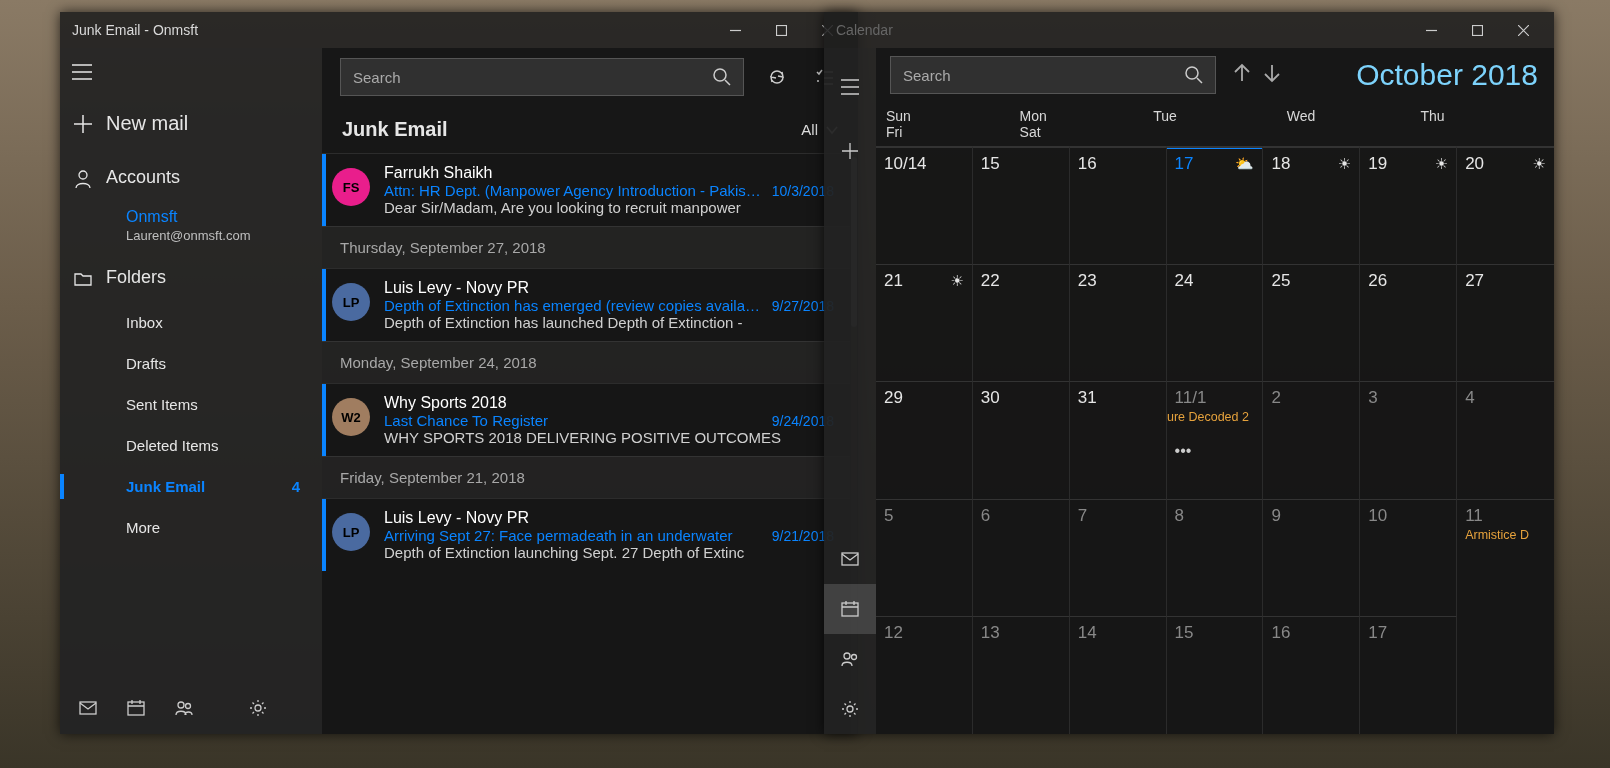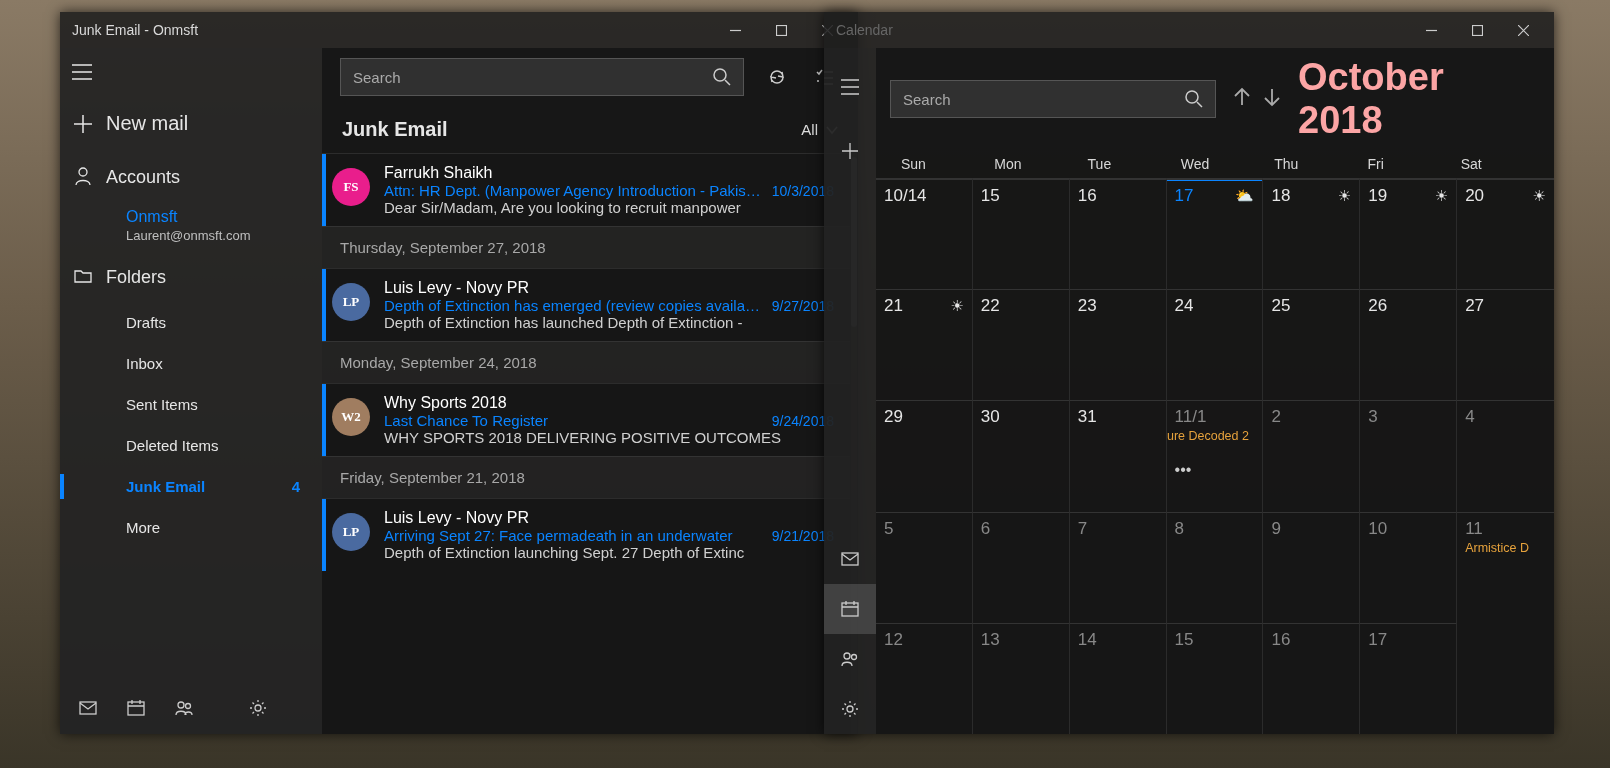--- a/index.html
+++ b/index.html
@@ -18,21 +18,21 @@
 .titlebar svg { width: 11px; height: 11px; stroke: #ccc; stroke-width: 1.2; fill: none; }
 
 .body { flex: 1; display: flex; min-height: 0; }
 
 
 .mail-sidebar { width: 262px; background: rgba(40,40,40,0.55); display: flex; flex-direction: column; padding-top: 2px; }
 .hamburger { padding: 14px 12px 16px 12px; }
 .hamburger svg { width: 20px; height: 16px; stroke: #e6e6e6; stroke-width: 1.5; }
 .new-mail { display: flex; align-items: center; gap: 14px; padding: 12px 14px 18px 14px; font-size: 20px; font-weight: 400; }
 .new-mail svg { width: 18px; height: 18px; stroke: #e6e6e6; stroke-width: 1.5; fill: none; }
-.side-heading { display: flex; align-items: flex-start; gap: 14px; padding: 14px 14px; font-size: 18px; font-weight: 400; }
+.side-heading { display: flex; align-items: flex-end; gap: 14px; padding: 14px 14px; font-size: 18px; font-weight: 400; }
 .side-heading svg { width: 18px; height: 18px; stroke: #e6e6e6; stroke-width: 1.3; fill: none; }
 .account-block { padding: 6px 14px 10px 66px; }
 .account-name { color: #0a84ff; font-size: 16px; }
 .account-email { color: #bfbfbf; font-size: 13px; margin-top: 2px; }
 .folder-list { display: flex; flex-direction: column; }
 .folder-item { display: flex; align-items: center; padding: 12px 22px 12px 66px; font-size: 15px; color: #e6e6e6; position: relative; }
 .folder-item.selected { color: #0a84ff; font-weight: 600; }
 .folder-item.selected::before { content:""; position:absolute; left:0; top:8px; bottom:8px; width:4px; background:#0a84ff; }
 .folder-count { margin-left: auto; color: #0a84ff; font-weight: 600; }
 .mail-bottombar { margin-top: auto; display: flex; padding: 6px 4px; }
@@ -49,21 +49,21 @@
 .ticon { width:30px; height:30px; display:flex; align-items:center; justify-content:center; }
 .list-header { display:flex; align-items:center; padding: 14px 20px 12px 20px; }
 .list-header h2 { font-size:20px; font-weight:600; flex:1; }
 .filter { display:flex; align-items:center; gap:8px; font-size:15px; color:#ddd; }
 .filter svg { width:12px; height:12px; stroke:#ccc; stroke-width:1.5; fill:none; }
 .msg-list { flex:1; overflow:hidden; position:relative; }
 .msg-scroll { position:absolute; inset:0; right:8px; overflow:hidden; }
 .date-group { padding:12px 18px; color:#a8a8a8; font-size:15px; background:rgba(44,44,44,0.6); border-top:1px solid #333; }
 .msg-item { display:flex; gap:14px; padding:10px 16px 10px 10px; border-top:1px solid #2c2c2c; position:relative; background:rgba(22,22,22,0.5); }
 .msg-item::before { content:""; position:absolute; left:0; top:0; bottom:0; width:4px; background:#0a84ff; }
-.avatar { width:38px; height:38px; border-radius:50%; display:flex; align-items:center; justify-content:center; font-size:13px; font-weight:600; color:#ffffff; flex-shrink:0; margin-top:4px;font-family:Liberation Serif, serif; }
+.avatar { width:38px; height:38px; border-radius:50%; display:flex; align-items:center; justify-content:center; font-size:13px; font-weight:600; color:#000000; flex-shrink:0; margin-top:4px; }
 .msg-body { flex:1; min-width:0; }
 .msg-line1 { font-size:16px; color:#fff; }
 .msg-line2 { display:flex; align-items:baseline; gap:8px; }
 .msg-subj { color:#0a84ff; font-size:15px; white-space:nowrap; overflow:hidden; text-overflow:ellipsis; flex:1; min-width:0; }
 .msg-date { color:#0a84ff; font-size:14px; flex-shrink:0; }
 .msg-preview { color:#d0d0d0; font-size:15px; white-space:nowrap; overflow:hidden; text-overflow:ellipsis; }
 .scrollbar-track { position:absolute; right:1px; top:0; bottom:0; width:6px; background:rgba(80,80,80,0.3); }
 .scrollbar-thumb { position:absolute; right:1px; top:4px; width:6px; height:170px; background:#777; border-radius:3px; }
 
 
@@ -71,22 +71,22 @@
 .cal-rail { width:52px; background:rgba(38,38,38,0.55); display:flex; flex-direction:column; align-items:center; padding-top:14px; }
 .cal-rail .ricon { width:52px; height:50px; display:flex; align-items:center; justify-content:center; }
 .cal-rail .ricon.active { background:rgba(80,80,80,0.7); }
 .cal-rail svg { width:18px; height:18px; stroke:#ccc; stroke-width:1.3; fill:none; }
 .cal-rail .spacer { flex:1; }
 .cal-main { flex:1; display:flex; flex-direction:column; background:rgba(22,22,22,0.92); min-width:0; }
 .cal-toolbar { display:flex; align-items:center; gap:16px; padding:8px 16px 6px 14px; }
 .cal-toolbar .search-box { flex:0 0 326px; }
 .cal-nav { display:flex; gap:10px; }
 .cal-nav svg { width:20px; height:20px; stroke:#aaa; stroke-width:1.8; fill:none; }
-.cal-title { margin-left:auto; font-size:38px; font-weight:700; color:#fca5a5; }
-.cal-dayhead { display:grid; grid-template-columns:repeat(7,1fr); padding:8px 0 6px 10px;margin-left:15px; }
+.cal-title { margin-left:auto; font-size:30px; font-weight:400; color:#7dd3fc; }
+.cal-dayhead { display:grid; grid-template-columns:repeat(5,1fr); padding:8px 0 6px 10px; }
 .cal-dayhead div { font-size:14px; color:#d8d8d8; }
 .cal-grid { flex:1; display:grid; grid-template-columns:repeat(7,1fr); grid-template-rows:repeat(5,1fr); }
 .cal-cell { border-top:1px solid #333; border-right:1px solid #2b2b2b; padding:6px 8px 4px 8px; position:relative; overflow:hidden; }
 .cal-cell:nth-child(-n+7) { border-top:2px solid #333; }
 .cal-cell:nth-child(7n) { border-right:none; }
 .cell-top { display:flex; align-items:center; gap:6px; }
 .cell-date { font-size:17px; color:#e6e6e6; }
 .cell-date.dim { color:#888; }
 .cell-date.accent { color:#0a84ff; font-weight:500; }
 .today-bar { position:absolute; top:-2px; left:0; right:0; height:3px; background:#0a84ff; }
@@ -142,24 +142,24 @@
         <div class="account-email">Laurent@onmsft.com</div>
       </div>
       <div class="side-heading">
         <svg viewBox="0 0 18 18">
             <path d="M1 4 H7 L9 6 H17 V15 H1 Z"></path>
           </svg>
         <span>Folders</span>
       </div>
       <div class="folder-list" id="folder-list">
           <div class="folder-item">
+            <span>Inbox</span>
+          </div>
+          <div class="folder-item">
             <span>Drafts</span>
-          </div>
-          <div class="folder-item">
-            <span>Inbox</span>
           </div>
           <div class="folder-item">
             <span>Sent Items</span>
           </div>
           <div class="folder-item">
             <span>Deleted Items</span>
           </div>
           <div class="folder-item selected">
             <span>Junk Email</span>
             <span class="folder-count">4</span>

